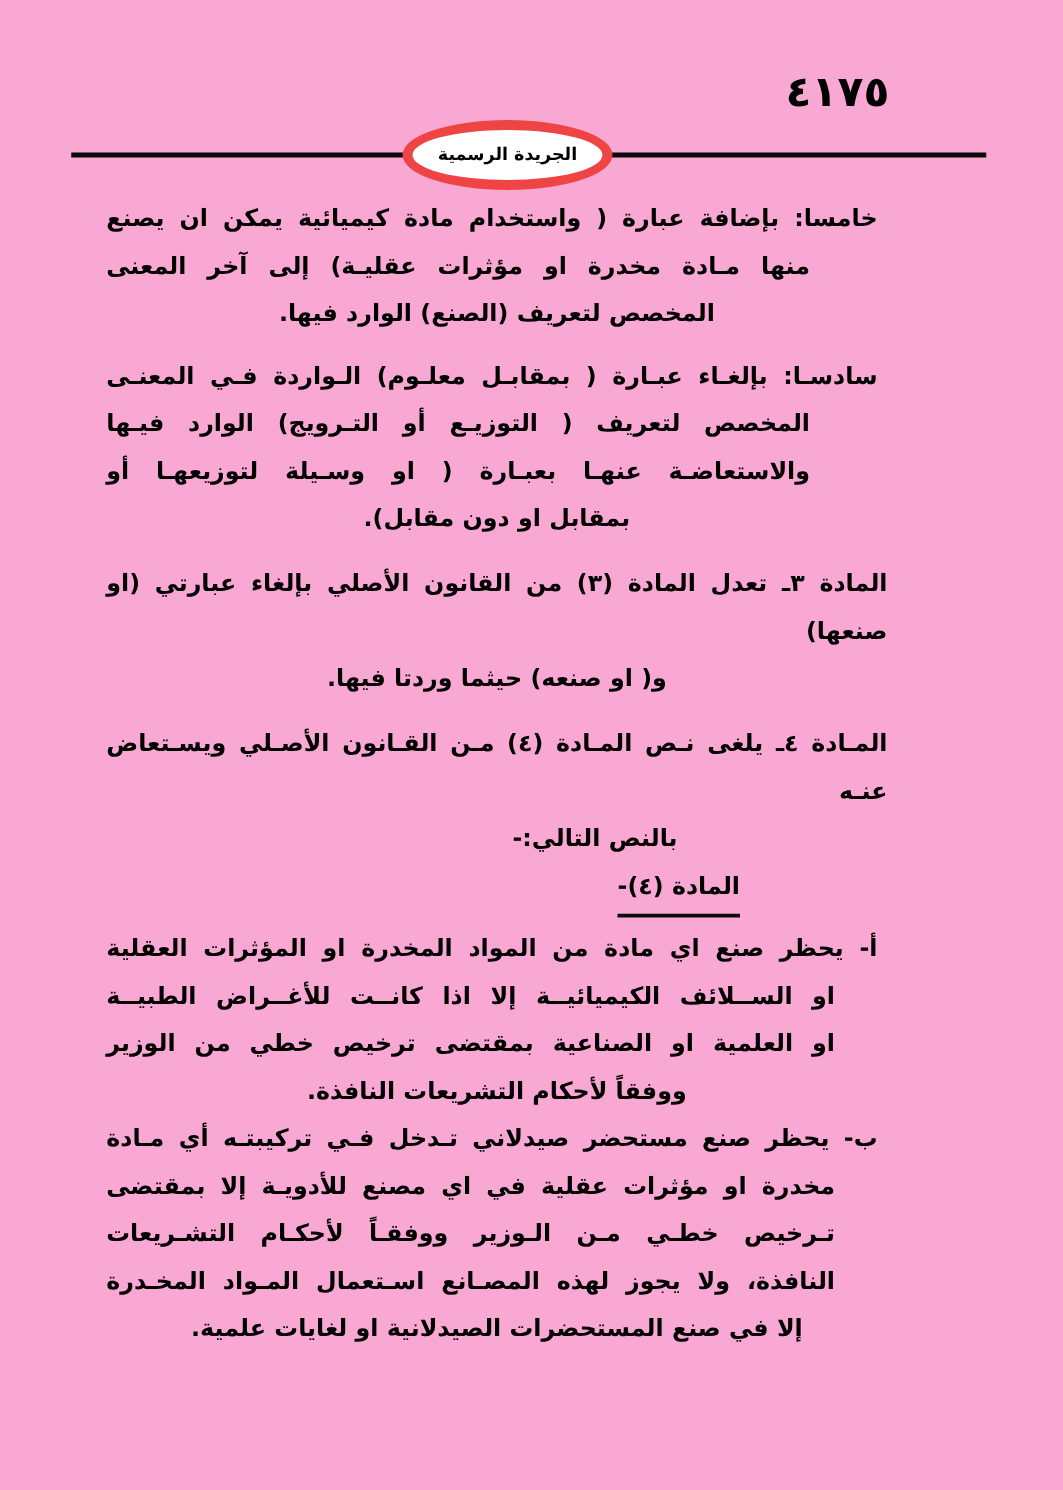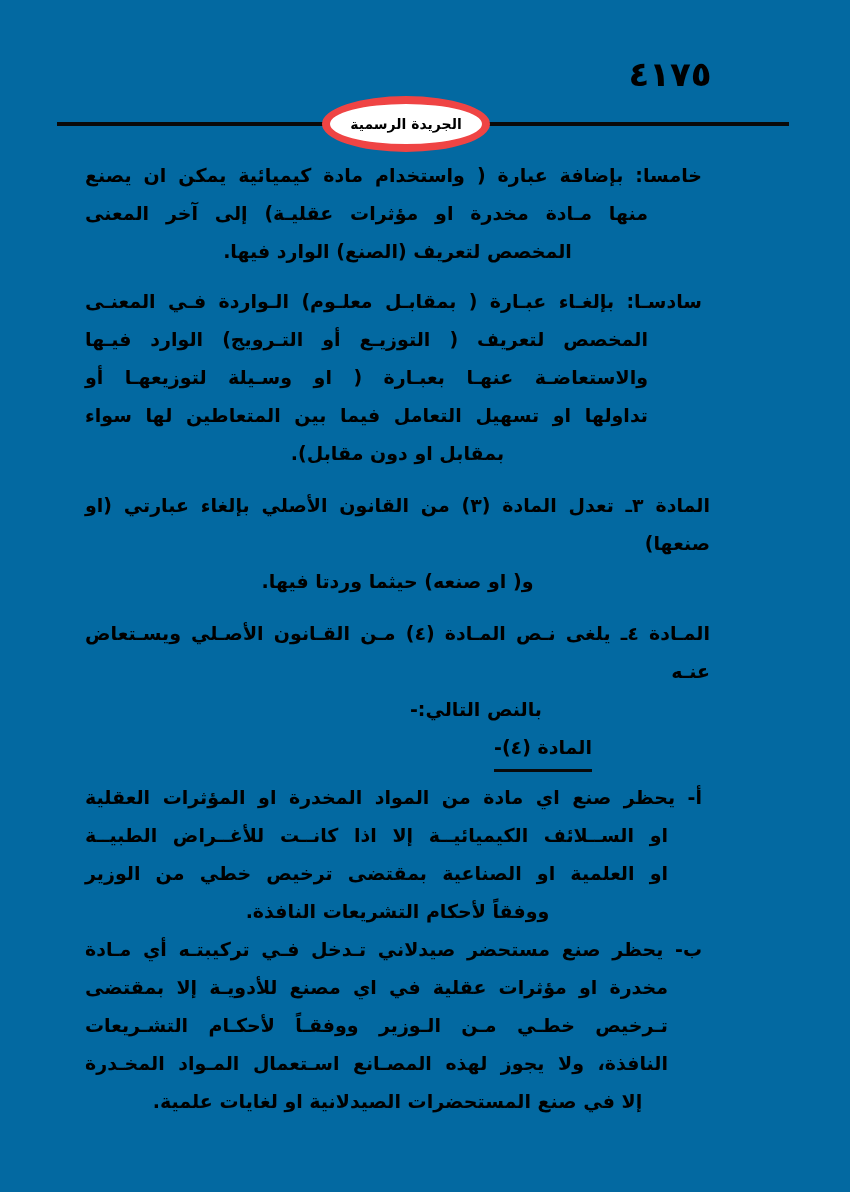--- a/index.html
+++ b/index.html
@@ -4,21 +4,21 @@
 <style>
   html, body {
     margin: 0;
     padding: 0;
     background: #ffffff;
   }
   .page {
     position: relative;
     width: 850px;
     height: 1192px;
-    background: #0369a1;
+    background: #f9a8d4;
     overflow: hidden;
     direction: rtl;
     font-family: "DejaVu Sans", sans-serif;
     color: #000;
   }
   
   .page-number {
     position: absolute;
     top: 54px;
     left: 620px;
@@ -118,21 +118,20 @@
     <div class="para" data-name="clause-five-paragraph">
       <div class="line first" data-name="clause-five-line-1">خامسا: بإضافة عبارة ( واستخدام مادة كيميائية يمكن ان يصنع</div>
       <div class="line hang65" data-name="clause-five-line-2">منها مـادة مخدرة او مؤثرات عقليـة) إلى آخر المعنى</div>
       <div class="line center" data-name="clause-five-line-3">المخصص لتعريف (الصنع) الوارد فيها.</div>
     </div>
 
     <div class="para" data-name="clause-six-paragraph">
       <div class="line first" data-name="clause-six-line-1">سادسـا: بإلغـاء عبـارة ( بمقابـل معلـوم) الـواردة فـي المعنـى</div>
       <div class="line hang65" data-name="clause-six-line-2">المخصص لتعريف ( التوزيـع أو التـرويج) الوارد فيـها</div>
       <div class="line hang65" data-name="clause-six-line-3">والاستعاضـة عنهـا بعبـارة ( او وسـيلة لتوزيعهـا أو</div>
-      <div class="line hang65" data-name="clause-six-line-4">تداولها او تسهيل التعامل فيما بين المتعاطين لها سواء</div>
       <div class="line center" data-name="clause-six-line-5">بمقابل او دون مقابل).</div>
     </div>
 
     <div class="para" data-name="article-three-paragraph">
       <div class="line" data-name="article-three-line-1">المادة ٣ـ تعدل المادة (٣) من القانون الأصلي بإلغاء عبارتي (او صنعها)</div>
       <div class="line center" data-name="article-three-line-2">و( او صنعه) حيثما وردتا فيها.</div>
     </div>
 
     <div class="para" data-name="article-four-paragraph">
       <div class="line" data-name="article-four-line-1">المـادة ٤ـ يلغى نـص المـادة (٤) مـن القـانون الأصـلي ويسـتعاض عنـه</div>

